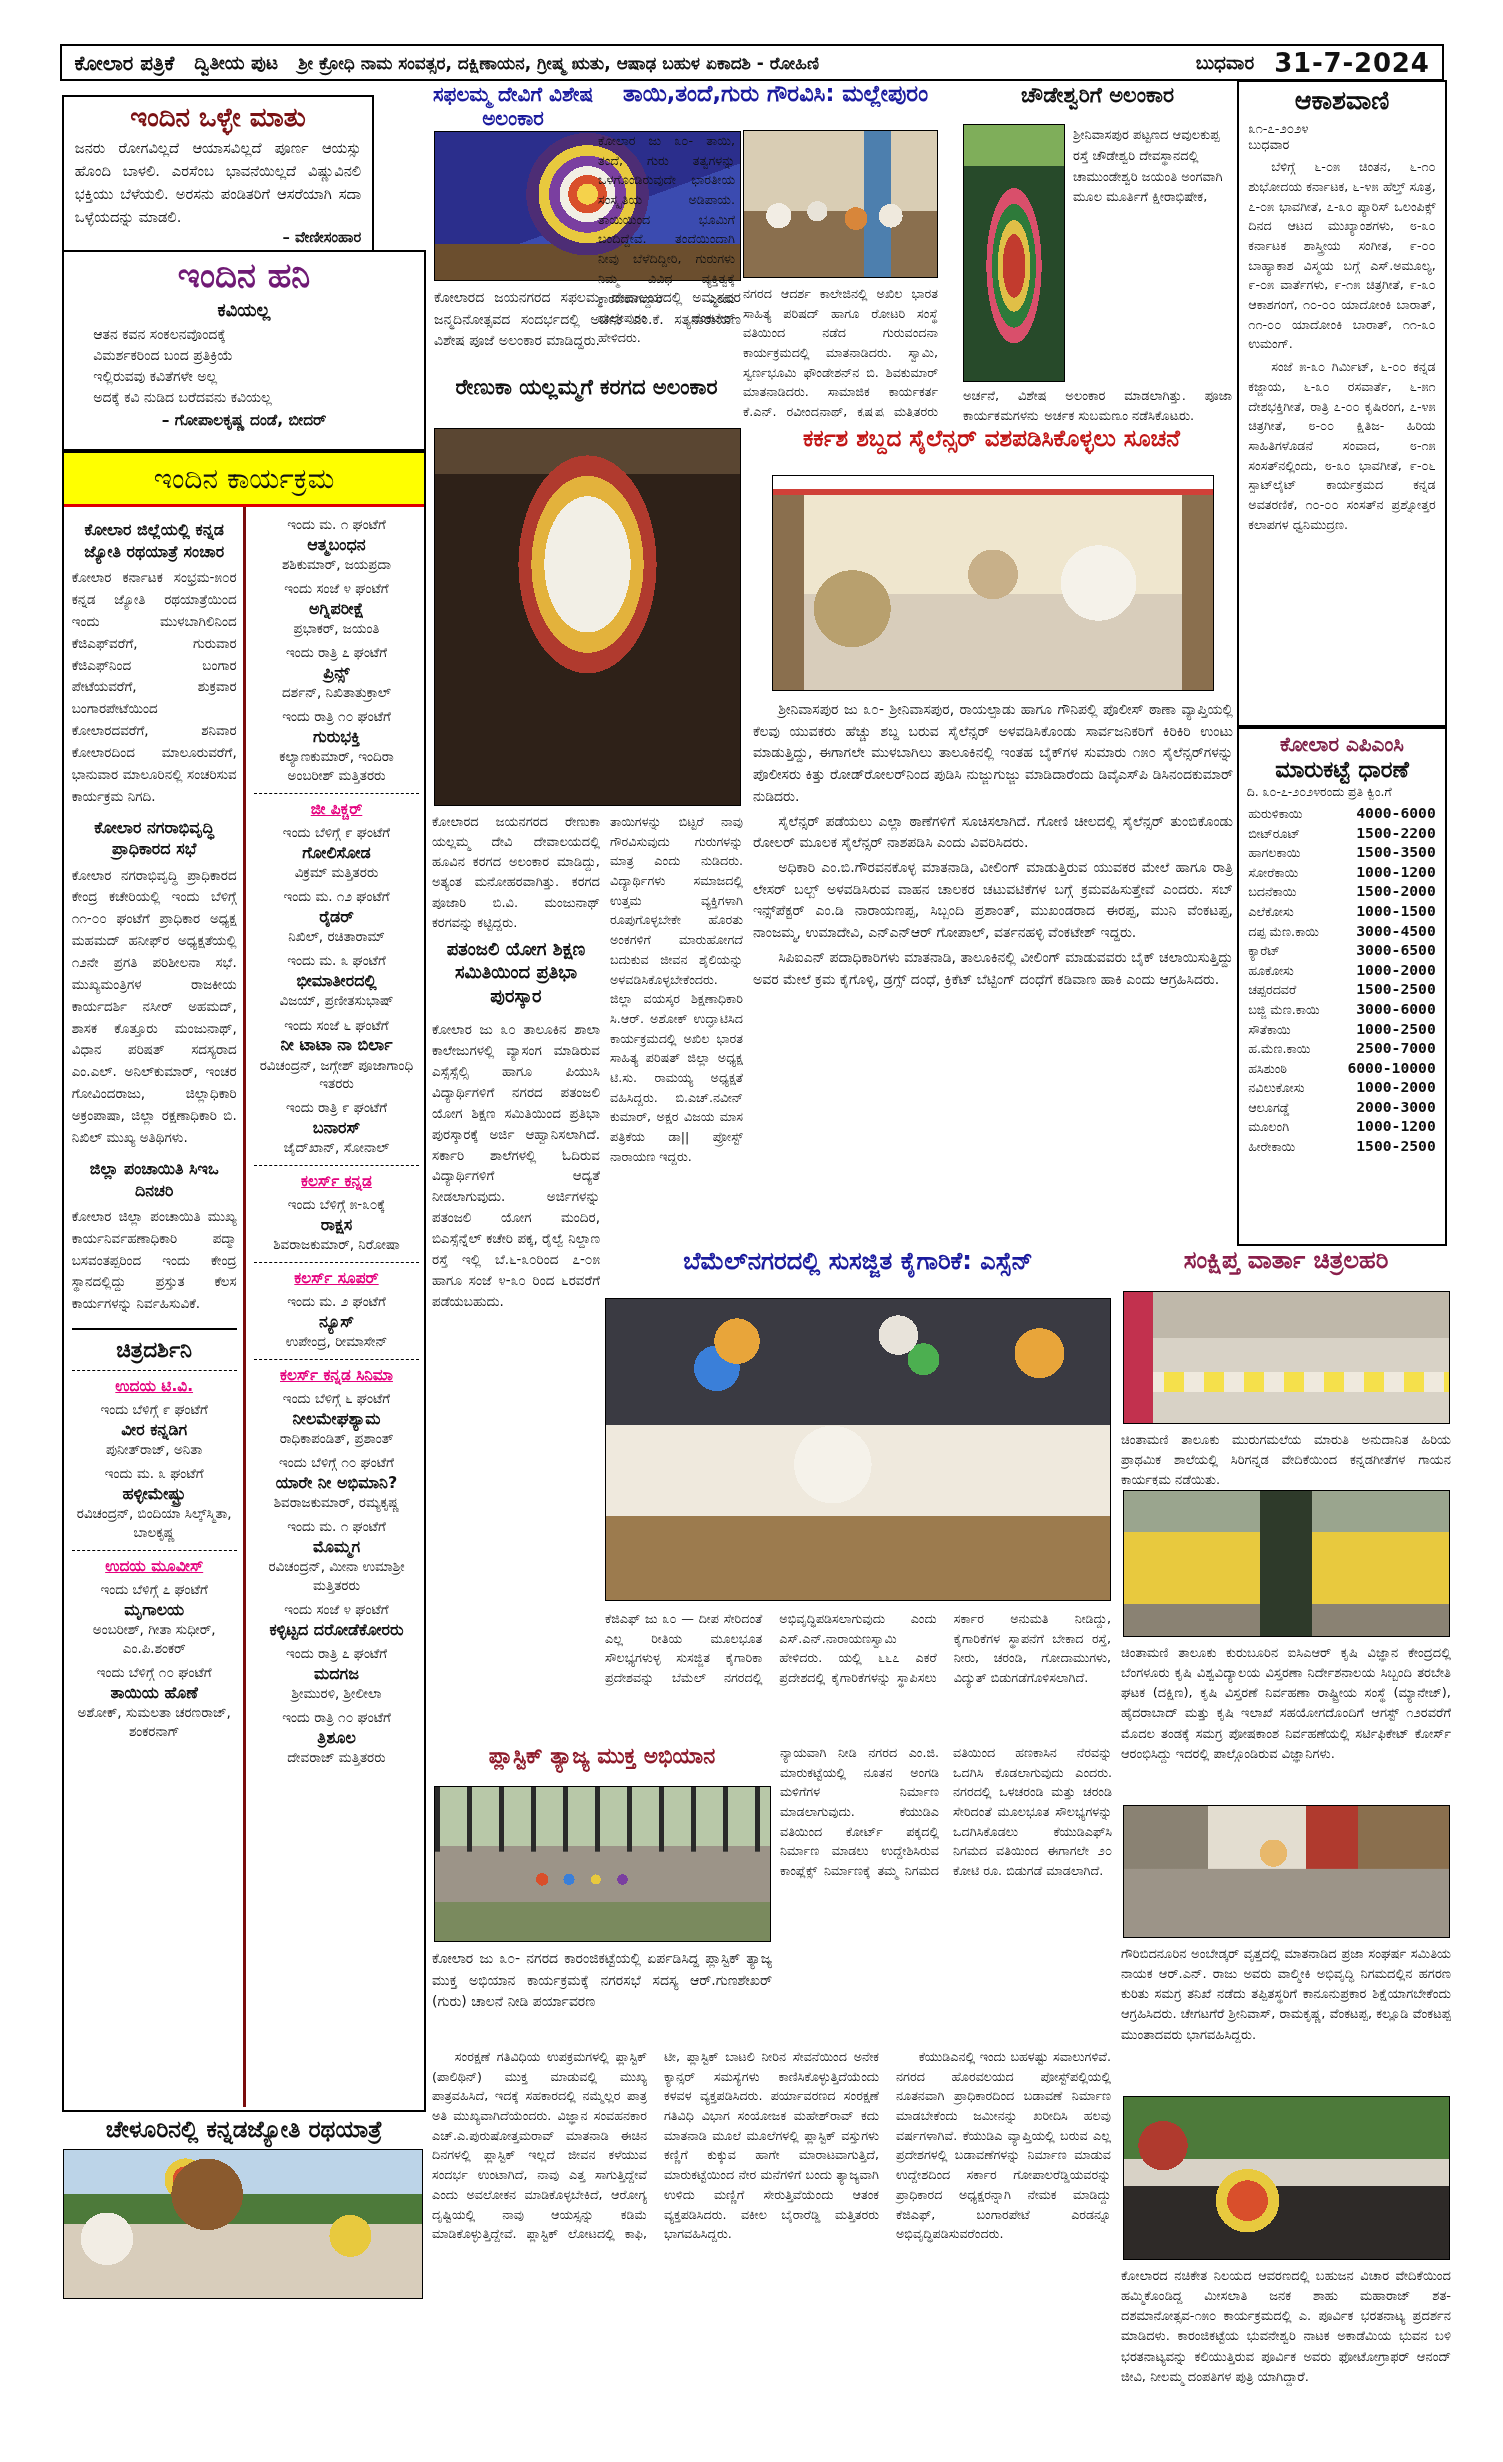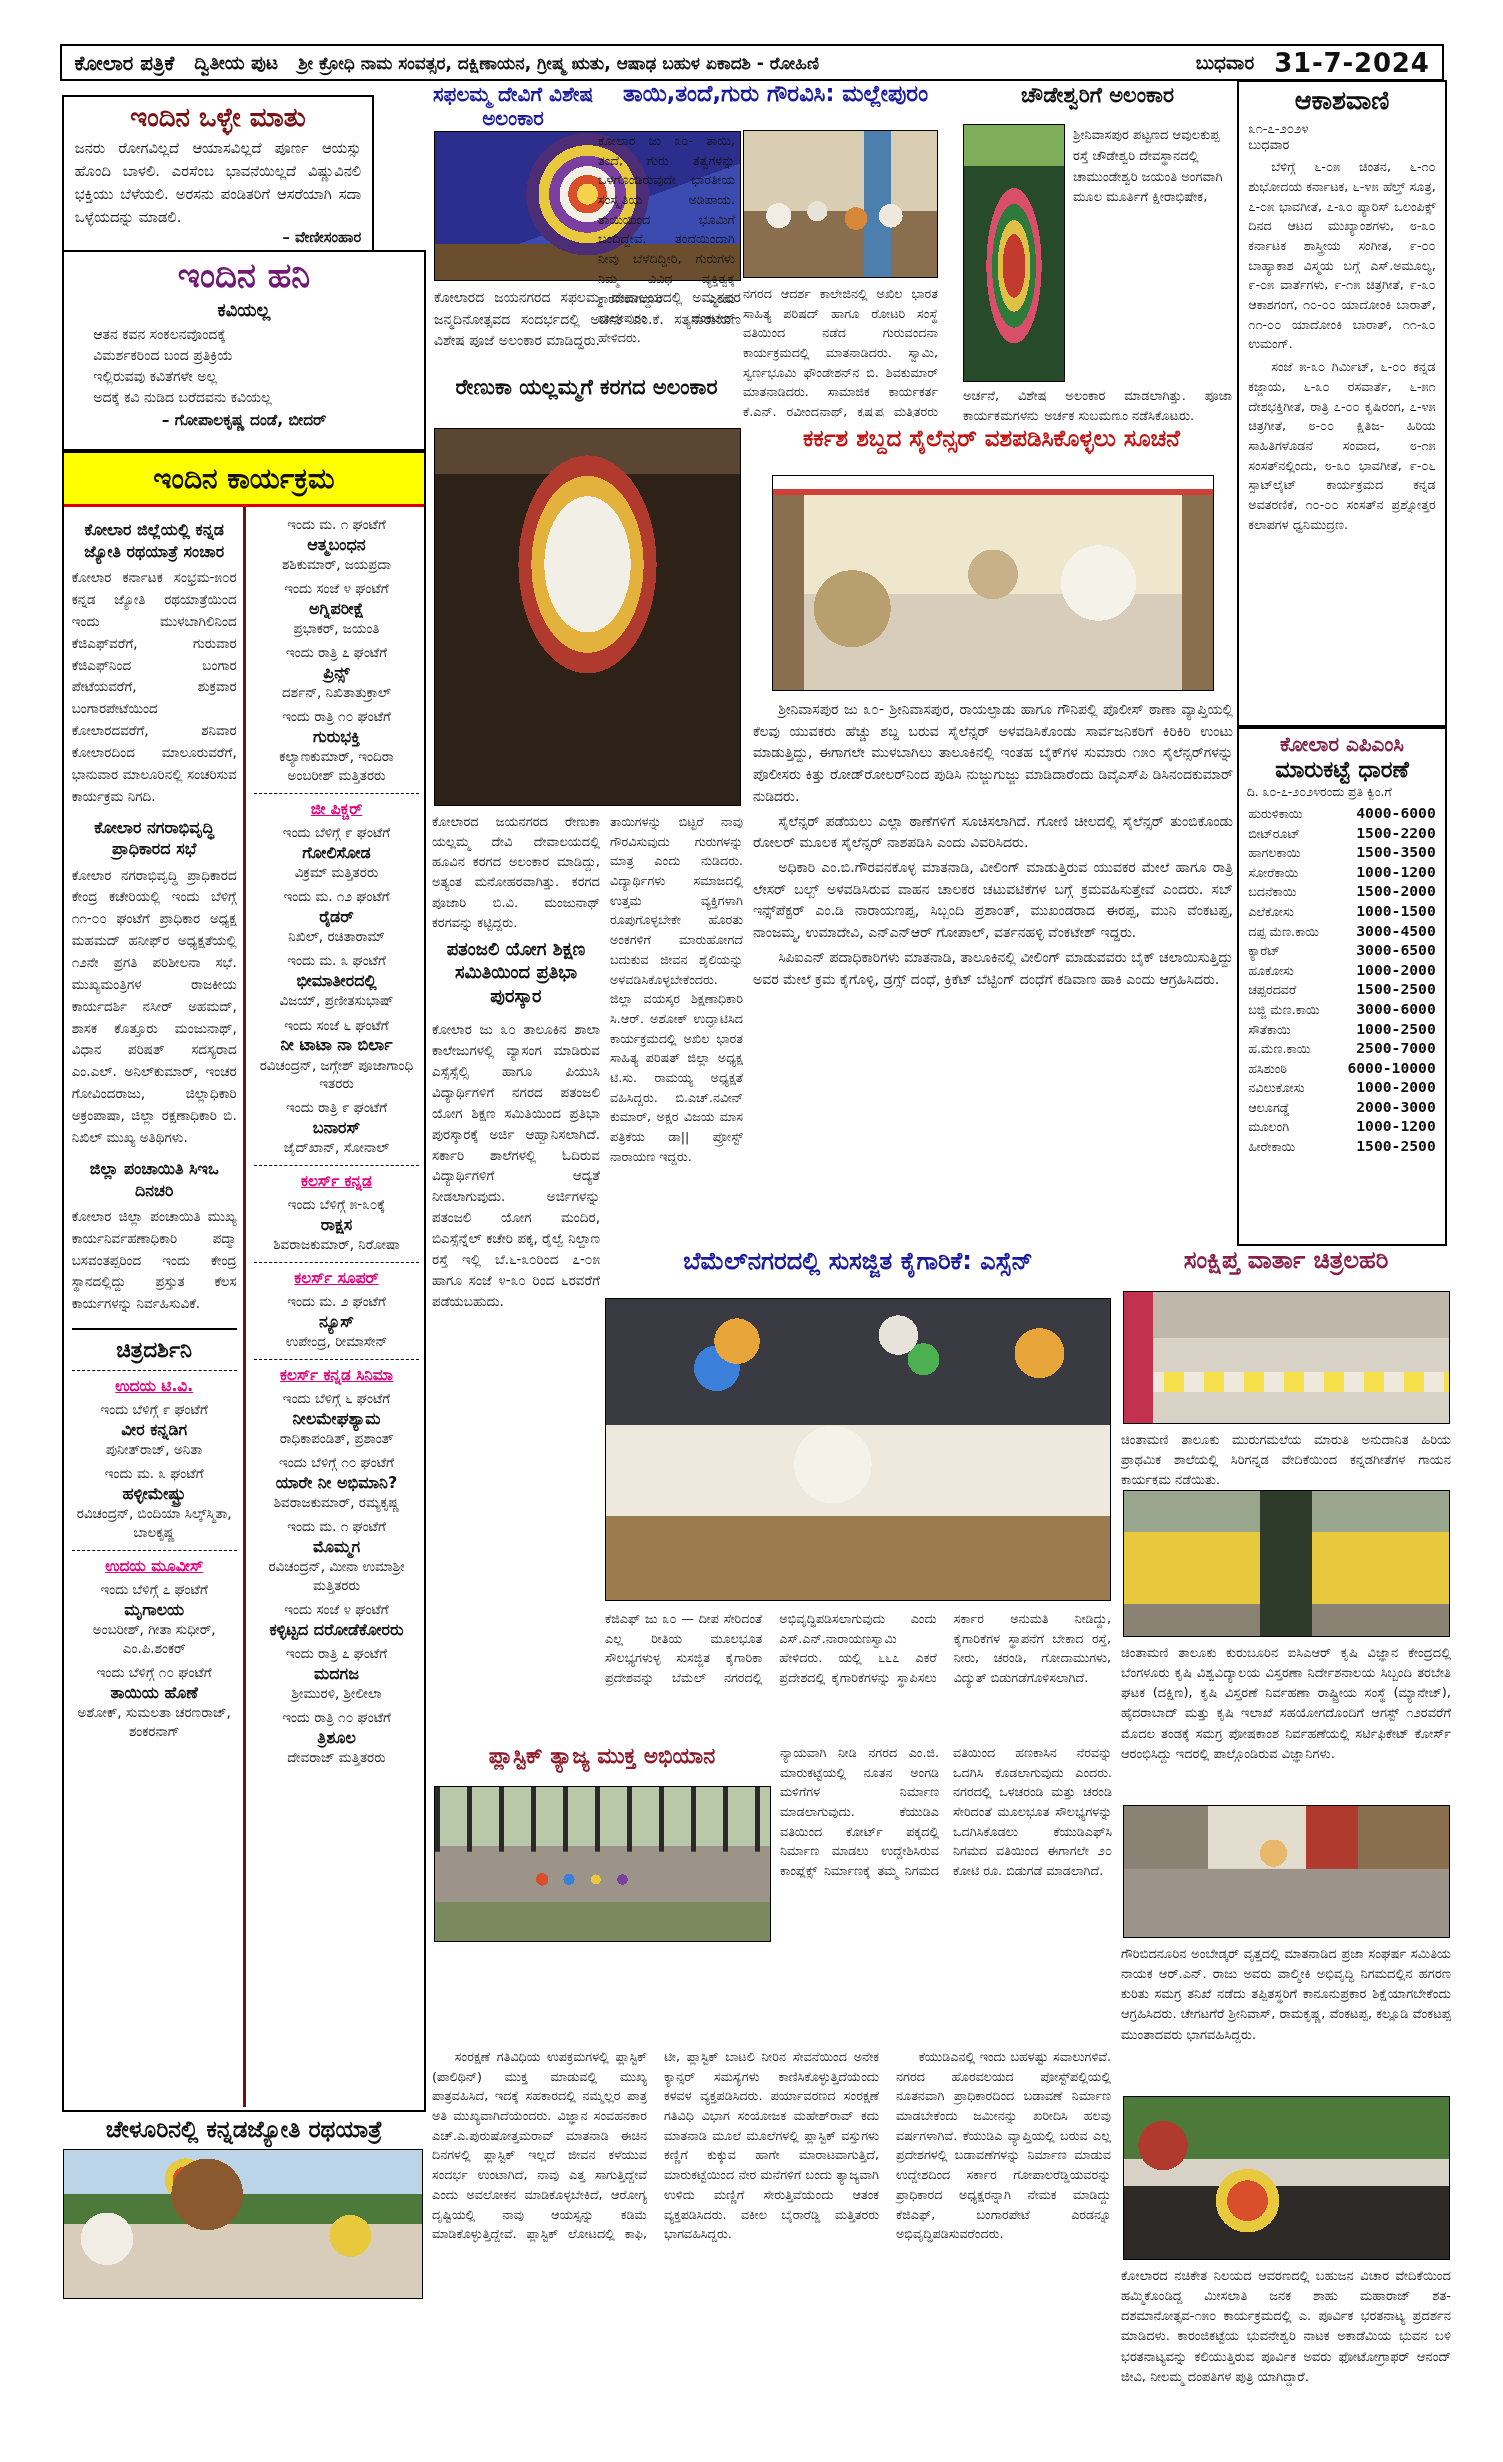--- a/index.html
+++ b/index.html
@@ -125,21 +125,21 @@
       <div>ಆತನ ಕವನ ಸಂಕಲನವೊಂದಕ್ಕೆ</div>
       <div>ವಿಮರ್ಶಕರಿಂದ ಬಂದ ಪ್ರತಿಕ್ರಿಯೆ</div>
       <div>ಇಲ್ಲಿರುವವು ಕವಿತೆಗಳೇ ಅಲ್ಲ</div>
       <div>ಅದಕ್ಕೆ ಕವಿ ನುಡಿದ ಬರೆದವನು ಕವಿಯಲ್ಲ</div>
     </div>
     <div style="text-align:center;font-weight:bold;font-size:15.4px;margin-top:3.1px;">– ಗೋಪಾಲಕೃಷ್ಣ ದಂಡೆ, ಬೀದರ್</div>
   </div>
 
   <div class="abs box" style="left:62px;top:451px;width:364px;height:1661px;">
     <div style="background:#ffff00;border-bottom:3.1px solid #e00000;height:51px;display:flex;align-items:center;justify-content:center;">
-      <span style="font-weight:bold;font-size:28px;">ಇಂದಿನ ಕಾರ್ಯಕ್ರಮ</span>
+      <span style="font-weight:normal;font-size:28px;">ಇಂದಿನ ಕಾರ್ಯಕ್ರಮ</span>
     </div>
     <div style="position:absolute;left:179px;top:54px;bottom:3.1px;width:3.1px;background:#7a0c0c;"></div>
     <div style="position:absolute;left:7.7px;top:57px;width:165px;bottom:4.6px;overflow:hidden;">
         <div class="sq-head">ಕೋಲಾರ ಜಿಲ್ಲೆಯಲ್ಲಿ ಕನ್ನಡ ಜ್ಯೋತಿ ರಥಯಾತ್ರೆ ಸಂಚಾರ</div>
         <div class="sq-body">ಕೋಲಾರ ಕರ್ನಾಟಕ ಸಂಭ್ರಮ-೫೦ರ ಕನ್ನಡ ಜ್ಯೋತಿ ರಥಯಾತ್ರೆಯಿಂದ ಇಂದು ಮುಳಬಾಗಿಲಿನಿಂದ ಕೆಜಿಎಫ್‌ವರೆಗೆ, ಗುರುವಾರ ಕೆಜಿಎಫ್‌ನಿಂದ ಬಂಗಾರ ಪೇಟೆಯವರೆಗೆ, ಶುಕ್ರವಾರ ಬಂಗಾರಪೇಟೆಯಿಂದ ಕೋಲಾರದವರೆಗೆ, ಶನಿವಾರ ಕೋಲಾರದಿಂದ ಮಾಲೂರುವರೆಗೆ, ಭಾನುವಾರ ಮಾಲೂರಿನಲ್ಲಿ ಸಂಚರಿಸುವ ಕಾರ್ಯಕ್ರಮ ನಿಗದಿ.</div>
         <div class="sq-head">ಕೋಲಾರ ನಗರಾಭಿವೃದ್ಧಿ ಪ್ರಾಧಿಕಾರದ ಸಭೆ</div>
         <div class="sq-body">ಕೋಲಾರ ನಗರಾಭಿವೃದ್ಧಿ ಪ್ರಾಧಿಕಾರದ ಕೇಂದ್ರ ಕಚೇರಿಯಲ್ಲಿ ಇಂದು ಬೆಳಿಗ್ಗೆ ೧೧-೦೦ ಘಂಟೆಗೆ ಪ್ರಾಧಿಕಾರ ಅಧ್ಯಕ್ಷ ಮಹಮದ್ ಹನೀಫ್‌ರ ಅಧ್ಯಕ್ಷತೆಯಲ್ಲಿ ೧೨ನೇ ಪ್ರಗತಿ ಪರಿಶೀಲನಾ ಸಭೆ. ಮುಖ್ಯಮಂತ್ರಿಗಳ ರಾಜಕೀಯ ಕಾರ್ಯದರ್ಶಿ ನಸೀರ್ ಅಹಮದ್, ಶಾಸಕ ಕೊತ್ತೂರು ಮಂಜುನಾಥ್, ವಿಧಾನ ಪರಿಷತ್ ಸದಸ್ಯರಾದ ಎಂ.ಎಲ್. ಅನಿಲ್‌ಕುಮಾರ್, ಇಂಚರ ಗೋವಿಂದರಾಜು, ಜಿಲ್ಲಾಧಿಕಾರಿ ಅಕ್ರಂಪಾಷಾ, ಜಿಲ್ಲಾ ರಕ್ಷಣಾಧಿಕಾರಿ ಬಿ. ನಿಖಿಲ್ ಮುಖ್ಯ ಅತಿಥಿಗಳು.</div>
         <div class="sq-head">ಜಿಲ್ಲಾ ಪಂಚಾಯಿತಿ ಸಿಇಒ ದಿನಚರಿ</div>
         <div class="sq-body">ಕೋಲಾರ ಜಿಲ್ಲಾ ಪಂಚಾಯಿತಿ ಮುಖ್ಯ ಕಾರ್ಯನಿರ್ವಹಣಾಧಿಕಾರಿ ಪದ್ಮಾ ಬಸವಂತಪ್ಪರಿಂದ ಇಂದು ಕೇಂದ್ರ ಸ್ಥಾನದಲ್ಲಿದ್ದು ಪ್ರಸ್ತುತ ಕೆಲಸ ಕಾರ್ಯಗಳನ್ನು ನಿರ್ವಹಿಸುವಿಕೆ.</div>
         <div class="sq-section">ಚಿತ್ರದರ್ಶಿನಿ</div>
@@ -248,20 +248,21 @@
     <p class="para">ಅಧಿಕಾರಿ ಎಂ.ಬಿ.ಗೌರವನಕೊಳ್ಳ ಮಾತನಾಡಿ, ವೀಲಿಂಗ್ ಮಾಡುತ್ತಿರುವ ಯುವಕರ ಮೇಲೆ ಹಾಗೂ ರಾತ್ರಿ ಲೇಸರ್ ಬಲ್ಬ್ ಅಳವಡಿಸಿರುವ ವಾಹನ ಚಾಲಕರ ಚಟುವಟಿಕೆಗಳ ಬಗ್ಗೆ ಕ್ರಮವಹಿಸುತ್ತೇವೆ ಎಂದರು. ಸಬ್ ಇನ್ಸ್‌ಪೆಕ್ಟರ್ ಎಂ.ಡಿ ನಾರಾಯಣಪ್ಪ, ಸಿಬ್ಬಂದಿ ಪ್ರಶಾಂತ್, ಮುಖಂಡರಾದ ಈರಪ್ಪ, ಮುನಿ ವೆಂಕಟಪ್ಪ, ನಾಂಜಮ್ಮ, ಉಮಾದೇವಿ, ಎನ್‌ಎನ್‌ಆರ್ ಗೋಪಾಲ್, ವರ್ತನಹಳ್ಳಿ ವೆಂಕಟೇಶ್ ಇದ್ದರು.</p>
     <p class="para">ಸಿಪಿಐಎನ್ ಪದಾಧಿಕಾರಿಗಳು ಮಾತನಾಡಿ, ತಾಲೂಕಿನಲ್ಲಿ ವೀಲಿಂಗ್ ಮಾಡುವವರು ಬೈಕ್ ಚಲಾಯಿಸುತ್ತಿದ್ದು ಅವರ ಮೇಲೆ ಕ್ರಮ ಕೈಗೊಳ್ಳಿ, ಡ್ರಗ್ಸ್ ದಂಧೆ, ಕ್ರಿಕೆಟ್ ಬೆಟ್ಟಿಂಗ್ ದಂಧೆಗೆ ಕಡಿವಾಣ ಹಾಕಿ ಎಂದು ಆಗ್ರಹಿಸಿದರು.</p>
   </div>
 
   <div class="abs hd-center" style="left:605px;top:1247px;width:506px;font-size:24px;color:#1b1b9e;">ಬೆಮೆಲ್‌ನಗರದಲ್ಲಿ ಸುಸಜ್ಜಿತ ಕೈಗಾರಿಕೆ: ಎಸ್ಸೆನ್</div>
   <div class="abs ph ph-beml" style="left:605px;top:1298px;width:506px;height:303px;"></div>
   <div class="abs colwrap3 jtext" style="left:605px;top:1609px;width:506px;height:125px;font-size:12.7px;overflow:hidden;">ಕೆಜಿಎಫ್ ಜು ೩೦ — ದೀಪ ಸೇರಿದಂತೆ ಎಲ್ಲ ರೀತಿಯ ಮೂಲಭೂತ ಸೌಲಭ್ಯಗಳುಳ್ಳ ಸುಸಜ್ಜಿತ ಕೈಗಾರಿಕಾ ಪ್ರದೇಶವನ್ನು ಬೆಮೆಲ್ ನಗರದಲ್ಲಿ ಅಭಿವೃದ್ಧಿಪಡಿಸಲಾಗುವುದು ಎಂದು ಎಸ್.ಎನ್.ನಾರಾಯಣಸ್ವಾಮಿ ಹೇಳಿದರು. ಯಲ್ಲಿ ೬೬೭ ಎಕರೆ ಪ್ರದೇಶದಲ್ಲಿ ಕೈಗಾರಿಕೆಗಳನ್ನು ಸ್ಥಾಪಿಸಲು ಸರ್ಕಾರ ಅನುಮತಿ ನೀಡಿದ್ದು, ಕೈಗಾರಿಕೆಗಳ ಸ್ಥಾಪನೆಗೆ ಬೇಕಾದ ರಸ್ತೆ, ನೀರು, ಚರಂಡಿ, ಗೋದಾಮುಗಳು, ವಿದ್ಯುತ್ ಬಿಡುಗಡೆಗೊಳಿಸಲಾಗಿದೆ.</div>
 
   <div class="abs hd-center" style="left:432px;top:1743px;width:340px;font-size:21.6px;color:#8e1a2a;">ಪ್ಲಾಸ್ಟಿಕ್ ತ್ಯಾಜ್ಯ ಮುಕ್ತ ಅಭಿಯಾನ</div>
   <div class="abs ph ph-bench" style="left:434px;top:1786px;width:337px;height:156px;"></div>
+  <div class="abs jtext" style="left:432px;top:1948px;width:340px;height:93px;font-size:14px;overflow:hidden;">ಕೋಲಾರ ಜು ೩೦- ನಗರದ ಕಾರಂಜಿಕಟ್ಟೆಯಲ್ಲಿ ಏರ್ಪಡಿಸಿದ್ದ ಪ್ಲಾಸ್ಟಿಕ್ ತ್ಯಾಜ್ಯ ಮುಕ್ತ ಅಭಿಯಾನ ಕಾರ್ಯಕ್ರಮಕ್ಕೆ ನಗರಸಭೆ ಸದಸ್ಯ ಆರ್.ಗುಣಶೇಖರ್ (ಗುರು) ಚಾಲನೆ ನೀಡಿ ಪರ್ಯಾವರಣ</div>
 
   <div class="abs colwrap2 jtext" style="left:780px;top:1743px;width:332px;height:298px;font-size:12.7px;overflow:hidden;">ನ್ಯಾಯವಾಗಿ ನೀಡಿ ನಗರದ ಎಂ.ಜಿ. ಮಾರುಕಟ್ಟೆಯಲ್ಲಿ ನೂತನ ಅಂಗಡಿ ಮಳಿಗೆಗಳ ನಿರ್ಮಾಣ ಮಾಡಲಾಗುವುದು. ಕೆಯುಡಿಎ ವತಿಯಿಂದ ಕೋರ್ಟ್ ಪಕ್ಕದಲ್ಲಿ ನಿರ್ಮಾಣ ಮಾಡಲು ಉದ್ದೇಶಿಸಿರುವ ಕಾಂಪ್ಲೆಕ್ಸ್ ನಿರ್ಮಾಣಕ್ಕೆ ತಮ್ಮ ನಿಗಮದ ವತಿಯಿಂದ ಹಣಕಾಸಿನ ನೆರವನ್ನು ಒದಗಿಸಿ ಕೊಡಲಾಗುವುದು ಎಂದರು. ನಗರದಲ್ಲಿ ಒಳಚರಂಡಿ ಮತ್ತು ಚರಂಡಿ ಸೇರಿದಂತೆ ಮೂಲಭೂತ ಸೌಲಭ್ಯಗಳನ್ನು ಒದಗಿಸಿಕೊಡಲು ಕೆಯುಡಿಎಫ್‌ಸಿ ನಿಗಮದ ವತಿಯಿಂದ ಈಗಾಗಲೇ ೨೦ ಕೋಟಿ ರೂ. ಬಿಡುಗಡೆ ಮಾಡಲಾಗಿದೆ.</div>
 
   <div class="abs colwrap3" style="left:432px;top:2047px;width:679px;height:404px;font-size:12.7px;overflow:hidden;">
     <p class="para">ಸಂರಕ್ಷಣೆ ಗತಿವಿಧಿಯ ಉಪಕ್ರಮಗಳಲ್ಲಿ ಪ್ಲಾಸ್ಟಿಕ್ (ಪಾಲಿಥಿನ್) ಮುಕ್ತ ಮಾಡುವಲ್ಲಿ ಮುಖ್ಯ ಪಾತ್ರವಹಿಸಿದೆ, ಇದಕ್ಕೆ ಸಹಕಾರದಲ್ಲಿ ನಮ್ಮೆಲ್ಲರ ಪಾತ್ರ ಅತಿ ಮುಖ್ಯವಾಗಿದೆಯೆಂದರು. ವಿಜ್ಞಾನ ಸಂವಹನಕಾರ ಎಚ್.ಎ.ಪುರುಷೋತ್ತಮರಾವ್ ಮಾತನಾಡಿ ಈಚಿನ ದಿನಗಳಲ್ಲಿ ಪ್ಲಾಸ್ಟಿಕ್ ಇಲ್ಲದೆ ಜೀವನ ಕಳೆಯುವ ಸಂದರ್ಭ ಉಂಟಾಗಿದೆ, ನಾವು ಎತ್ತ ಸಾಗುತ್ತಿದ್ದೇವೆ ಎಂದು ಅವಲೋಕನ ಮಾಡಿಕೊಳ್ಳಬೇಕಿದೆ, ಆರೋಗ್ಯ ದೃಷ್ಟಿಯಲ್ಲಿ ನಾವು ಆಯಸ್ಸನ್ನು ಕಡಿಮೆ ಮಾಡಿಕೊಳ್ಳುತ್ತಿದ್ದೇವೆ. ಪ್ಲಾಸ್ಟಿಕ್ ಲೋಟದಲ್ಲಿ ಕಾಫಿ, ಟೀ, ಪ್ಲಾಸ್ಟಿಕ್ ಬಾಟಲಿ ನೀರಿನ ಸೇವನೆಯಿಂದ ಅನೇಕ ಕ್ಯಾನ್ಸರ್ ಸಮಸ್ಯೆಗಳು ಕಾಣಿಸಿಕೊಳ್ಳುತ್ತಿದೆಯೆಂದು ಕಳವಳ ವ್ಯಕ್ತಪಡಿಸಿದರು. ಪರ್ಯಾವರಣದ ಸಂರಕ್ಷಣೆ ಗತಿವಿಧಿ ವಿಭಾಗ ಸಂಯೋಜಕ ಮಹೇಶ್‌ರಾವ್ ಕದು ಮಾತನಾಡಿ ಮೂಲೆ ಮೂಲೆಗಳಲ್ಲಿ ಪ್ಲಾಸ್ಟಿಕ್ ವಸ್ತುಗಳು ಕಣ್ಣಿಗೆ ಕುಕ್ಕುವ ಹಾಗೇ ಮಾರಾಟವಾಗುತ್ತಿದೆ, ಮಾರುಕಟ್ಟೆಯಿಂದ ನೇರ ಮನೆಗಳಿಗೆ ಬಂದು ತ್ಯಾಜ್ಯವಾಗಿ ಉಳಿದು ಮಣ್ಣಿಗೆ ಸೇರುತ್ತಿವೆಯೆಂದು ಆತಂಕ ವ್ಯಕ್ತಪಡಿಸಿದರು. ವಕೀಲ ಬೈರಾರೆಡ್ಡಿ ಮತ್ತಿತರರು ಭಾಗವಹಿಸಿದ್ದರು.</p>
     <p class="para">ಕೆಯುಡಿಎನಲ್ಲಿ ಇಂದು ಬಹಳಷ್ಟು ಸವಾಲುಗಳಿವೆ. ನಗರದ ಹೊರವಲಯದ ಪೋಸ್ಟ್‌ಪಲ್ಲಿಯಲ್ಲಿ ನೂತನವಾಗಿ ಪ್ರಾಧಿಕಾರದಿಂದ ಬಡಾವಣೆ ನಿರ್ಮಾಣ ಮಾಡಬೇಕೆಂದು ಜಮೀನನ್ನು ಖರೀದಿಸಿ ಹಲವು ವರ್ಷಗಳಾಗಿವೆ. ಕೆಯುಡಿಎ ವ್ಯಾಪ್ತಿಯಲ್ಲಿ ಬರುವ ಎಲ್ಲ ಪ್ರದೇಶಗಳಲ್ಲಿ ಬಡಾವಣೆಗಳನ್ನು ನಿರ್ಮಾಣ ಮಾಡುವ ಉದ್ದೇಶದಿಂದ ಸರ್ಕಾರ ಗೋಪಾಲರೆಡ್ಡಿಯವರನ್ನು ಪ್ರಾಧಿಕಾರದ ಅಧ್ಯಕ್ಷರನ್ನಾಗಿ ನೇಮಕ ಮಾಡಿದ್ದು ಕೆಜಿಎಫ್, ಬಂಗಾರಪೇಟೆ ಎರಡನ್ನೂ ಅಭಿವೃದ್ಧಿಪಡಿಸುವರೆಂದರು.</p>
   </div>
 
   <div class="abs hd-center" style="left:1121px;top:1246px;width:330px;font-size:24px;color:#8a1f4b;">ಸಂಕ್ಷಿಪ್ತ ವಾರ್ತಾ ಚಿತ್ರಲಹರಿ</div>
   <div class="abs ph ph-certs" style="left:1123px;top:1291px;width:327px;height:133px;"></div>

